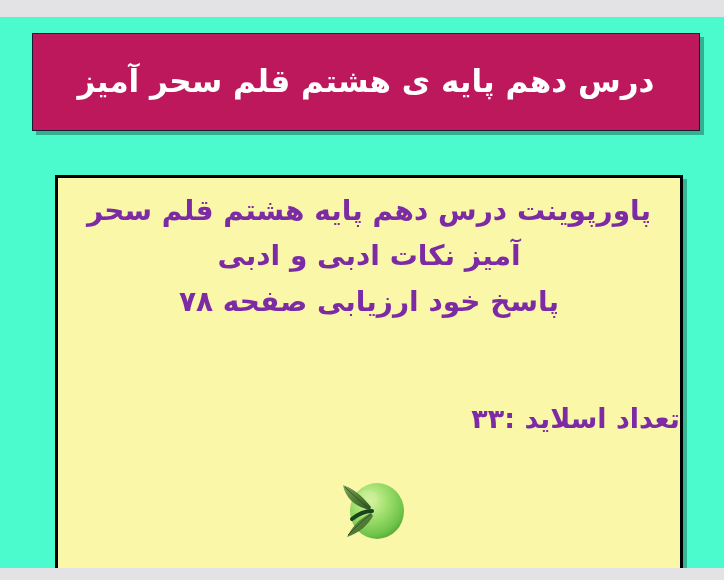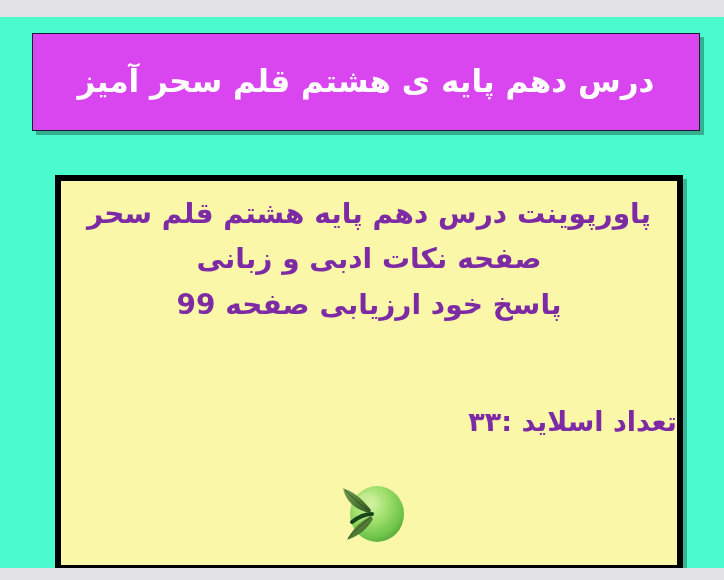--- a/index.html
+++ b/index.html
@@ -34,21 +34,21 @@
     overflow: hidden;
   }
 
   
   #title-box {
     position: absolute;
     left: 32px;
     top: 16px;
     width: 668px;
     height: 98px;
-    background: #d946ef;
+    background: #be185d;
     border: 1px solid #1a1a33;
     box-sizing: border-box;
     box-shadow: 4px 4px 0 rgba(0,0,0,0.30);
     display: flex;
     align-items: center;
     justify-content: center;
   }
   #title-text {
     color: #ffffff;
     font-size: 31px;
@@ -62,21 +62,21 @@
   }
 
   
   #body-panel {
     position: absolute;
     left: 55px;
     top: 158px;
     width: 628px;
     height: 396px;
     background: #fbf7a8;
-    border: 6px solid #000000;
+    border: 3px solid #000000;
     box-sizing: border-box;
     box-shadow: 4px 4px 0 rgba(0,0,0,0.28);
   }
 
   #body-lines {
     position: absolute;
     right: 0;
     left: 0;
     top: 10px;
     direction: rtl;
@@ -120,22 +120,22 @@
   <div id="slide">
 
     <div id="title-box">
       <div id="title-text">درس دهم پایه ی هشتم قلم سحر آمیز</div>
     </div>
 
     <div id="body-panel">
 
       <div id="body-lines">
         <span class="body-line">پاورپوینت درس دهم پایه هشتم قلم سحر</span>
-        <span class="body-line">صفحه نکات ادبی و زبانی</span>
-        <span class="body-line">پاسخ خود ارزیابی  صفحه 99</span>
+        <span class="body-line">آمیز نکات ادبی و ادبی</span>
+        <span class="body-line">پاسخ خود ارزیابی  صفحه ۷۸</span>
       </div>
 
       <div id="slide-count">تعداد اسلاید :۳۳</div>
 
       <div id="apple">
         <svg viewBox="0 0 86 70" width="86" height="70" aria-hidden="true">
           <defs>
             <radialGradient id="appleGrad" cx="38%" cy="32%" r="78%">
               <stop offset="0%" stop-color="#d9f5a8"></stop>
               <stop offset="42%" stop-color="#9ede6b"></stop>

